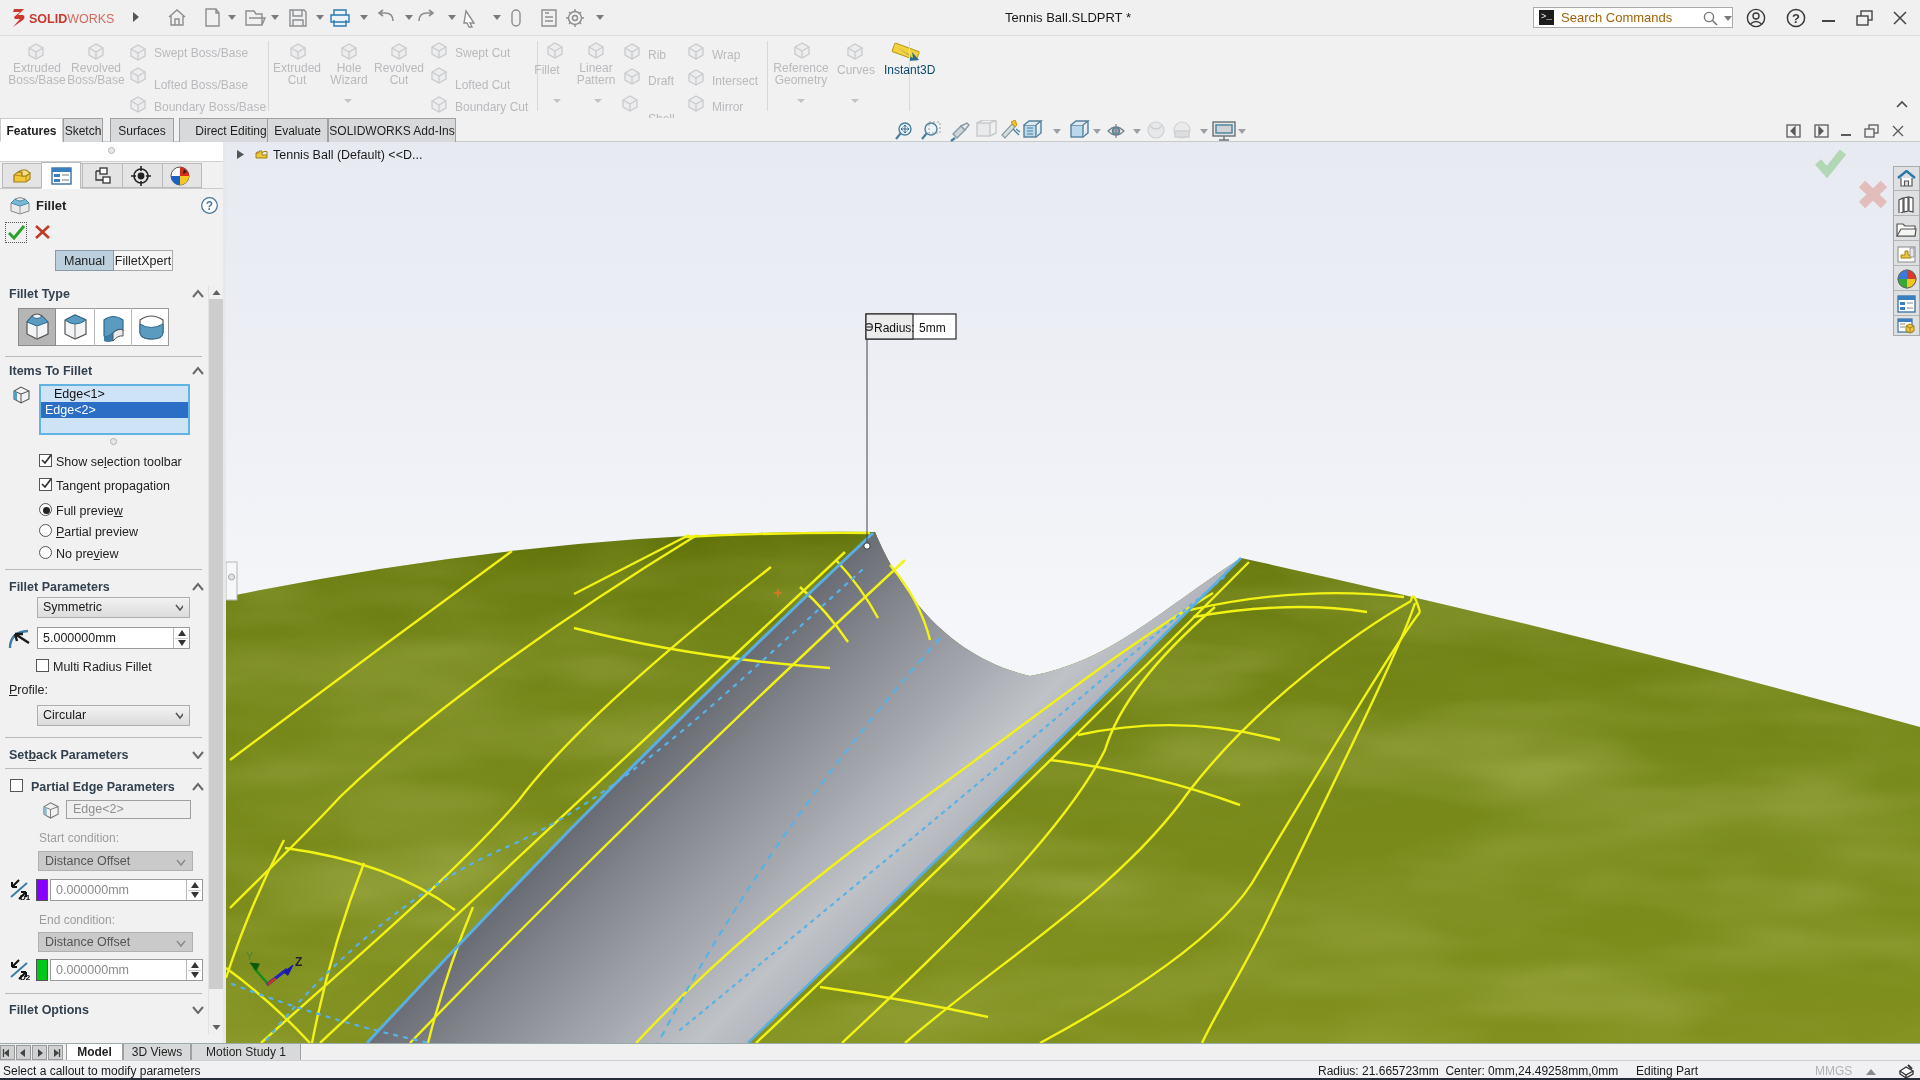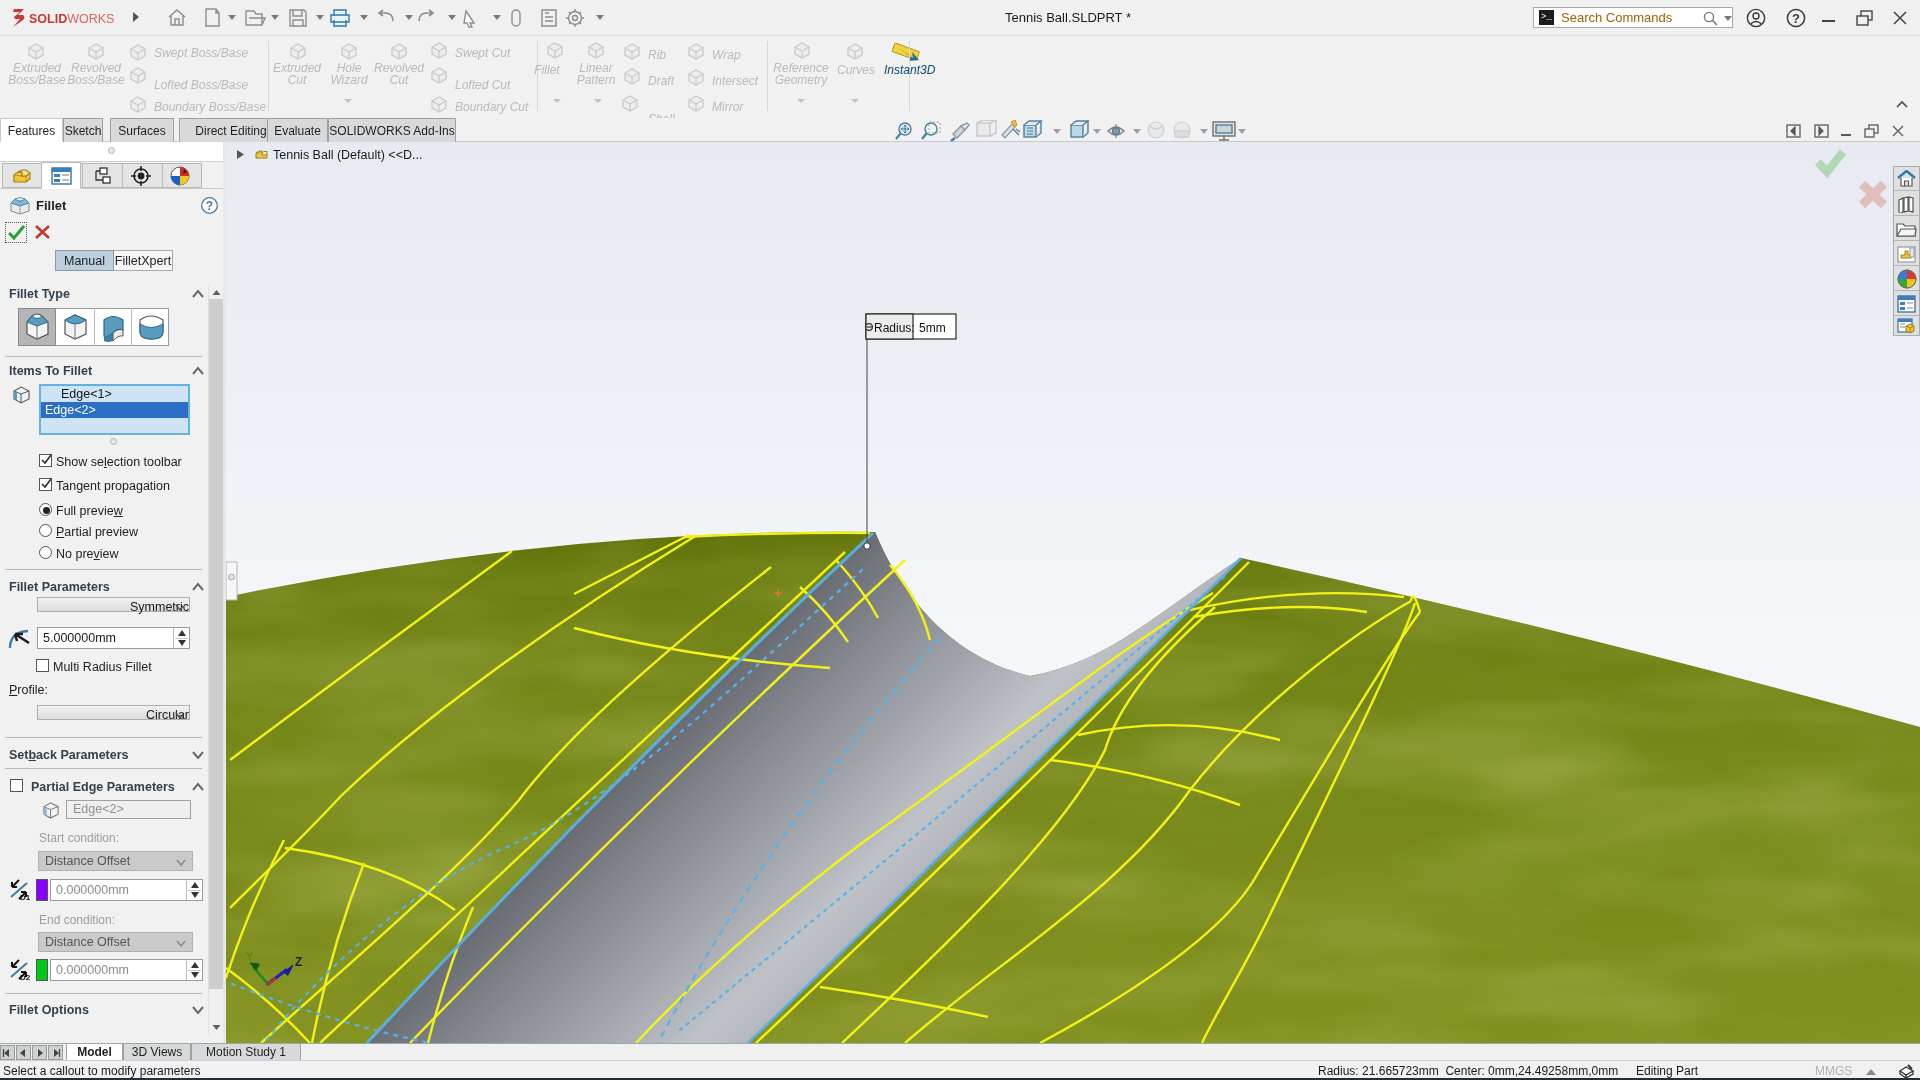--- a/index.html
+++ b/index.html
@@ -7,32 +7,32 @@
   body { position:relative; background:#f0f0f1; font-size:12px; color:#222; }
   .abs { position:absolute; }
   
   #titlebar { position:absolute; left:0; top:0; width:1920px; height:36px; background:#f0f0f1; border-bottom:1px solid #dcdcdc; }
   .caret { position:absolute; width:0; height:0; border-left:4px solid transparent; border-right:4px solid transparent; border-top:5px solid #7a7a7a; }
   #doctitle { position:absolute; left:1068px; top:10px; transform:translateX(-50%); font-size:13px; color:#1a1a1a; }
   #searchbox { position:absolute; left:1533px; top:7px; width:200px; height:21px; background:#fff; border:1px solid #ababab; }
   
   #ribbon { position:absolute; left:0; top:36px; width:1920px; height:82px; background:#f1f1f2; }
   .rdiv { position:absolute; top:5px; height:70px; width:1px; background:#d8d8d8; }
-  .rlab { position:absolute; color:#b9babc; font-size:12px; white-space:nowrap;font-style:italic; }
+  .rlab { position:absolute; color:#b9babc; font-size:12px; white-space:nowrap; }
   .rlabc { text-align:center; }
   .rarrow { position:absolute; width:0; height:0; border-left:4px solid transparent; border-right:4px solid transparent; border-top:4px solid #c2c3c5; }
   
   #tabrow { position:absolute; left:0; top:118px; width:1920px; height:24px; background:#f1f1f2; border-bottom:1px solid #c9cacc; }
   .rtab { position:absolute; top:0; height:24px; line-height:24px; text-align:center; font-size:12px; color:#1f1f1f; background:#d8d9da; border:1px solid #9fa0a2; border-bottom:none; }
-  .rtab.active { background:#fff; border:1px solid #c9cacc; border-bottom:1px solid #fff; font-weight:normal; }
+  .rtab.active { background:#fff; border:1px solid #c9cacc; border-bottom:1px solid #fff; font-weight:bold; }
   
   #panel { position:absolute; left:0; top:142px; width:226px; height:901px; background:#f1f1f2; }
   .sechead { color:#33414e; font-weight:bold; font-size:12.5px; }
   .hr { position:absolute; left:5px; width:197px; height:1px; background:#b9b9b9; }
-  .combo { position:absolute; height:15px; background:linear-gradient(#f2f2f2,#dcdcdc); border:1px solid #aeaeae; font-size:12.5px; color:#1a1a1a; line-height:19px; padding-left:5px;text-align:right; }
+  .combo { position:absolute; height:21px; background:linear-gradient(#f2f2f2,#dcdcdc); border:1px solid #aeaeae; font-size:12.5px; color:#1a1a1a; line-height:19px; padding-left:5px; }
   .combo .cv { position:absolute; right:6px; top:6px; width:8px; height:8px; }
   .spin { position:absolute; height:22px; background:#fff; border:1px solid #9a9a9a; font-size:12.5px; color:#1a1a1a; line-height:20px; padding-left:5px; }
   .gray-label { color:#9d9da0; font-size:12px; }
   .cb { position:absolute; width:13px; height:13px; background:#fff; border:1px solid #555; }
   .radio { position:absolute; width:13px; height:13px; background:#fff; border:1px solid #555; border-radius:50%; }
   
   #bottomtabs { position:absolute; left:0; top:1043px; width:1920px; height:17px; background:#f0f0f1; border-top:1px solid #9aa; }
   .btab { position:absolute; top:0; height:17px; line-height:16px; font-size:12px; text-align:center; background:#d8d9da; border:1px solid #9fa0a2; border-top:none; color:#1f1f1f; }
   .btab.active { background:#fff; font-weight:bold; }
   #statusbar { position:absolute; left:0; top:1060px; width:1920px; height:20px; background:#f1f1f4; border-top:1px solid #cfcfd2; font-size:12px; color:#1a1a1a; }
@@ -355,21 +355,21 @@
   <div class="abs sechead" style="left:9px;top:222px">Items To Fillet</div>
   <svg class="abs" style="left:192px;top:224px" width="12" height="9">
       <path d="M1 8 L6 2 L11 8" stroke="#6a6a6a" stroke-width="2" fill="none"></path>
     </svg>
   <svg class="abs" style="left:12px;top:243px" width="19" height="19" viewBox="0 0 19 19">
       <path d="M2 6 L2 14 L9 18 L17 14 L17 6 L9 2 Z" fill="#f0f2f4" stroke="#555" stroke-width="1.1"></path>
       <path d="M2 6 L9 9 L17 6 M9 9 L9 18" fill="none" stroke="#555" stroke-width="1"></path>
       <path d="M2 6 L2 14 L5 15.5 L5 7.3 Z" fill="#5b9bbf"></path>
     </svg>
   <div class="abs" style="left:39px;top:242px;width:151px;height:51px;background:#cfe3f6;border:2px solid #62b2e2">
-    <div style="height:16px;line-height:16px;padding-left:20px;font-size:12.5px;color:#111">Edge&lt;1&gt;</div>
+    <div style="height:16px;line-height:16px;padding-left:13px;font-size:12.5px;color:#111">Edge&lt;1&gt;</div>
     <div style="height:16px;line-height:16px;padding-left:4px;font-size:12.5px;color:#fff;background:#2a6fc5">Edge&lt;2&gt;</div>
   </div>
   <div class="abs" style="left:110px;top:296px;width:7px;height:7px;border-radius:50%;background:#e8e8e8;border:1px solid #b0b0b0"></div>
   <div class="cb" style="left:39px;top:312px"></div>
   <svg class="abs" style="left:40px;top:312px" width="13" height="12">
       <path d="M2 6 L5 9 L11 1" fill="none" stroke="#333" stroke-width="1.7"></path>
     </svg>
   <div class="abs" style="left:56px;top:313px;font-size:12.5px">Show se<u>l</u>ection toolbar</div>
   <div class="cb" style="left:39px;top:336px"></div>
   <svg class="abs" style="left:40px;top:336px" width="13" height="12">

